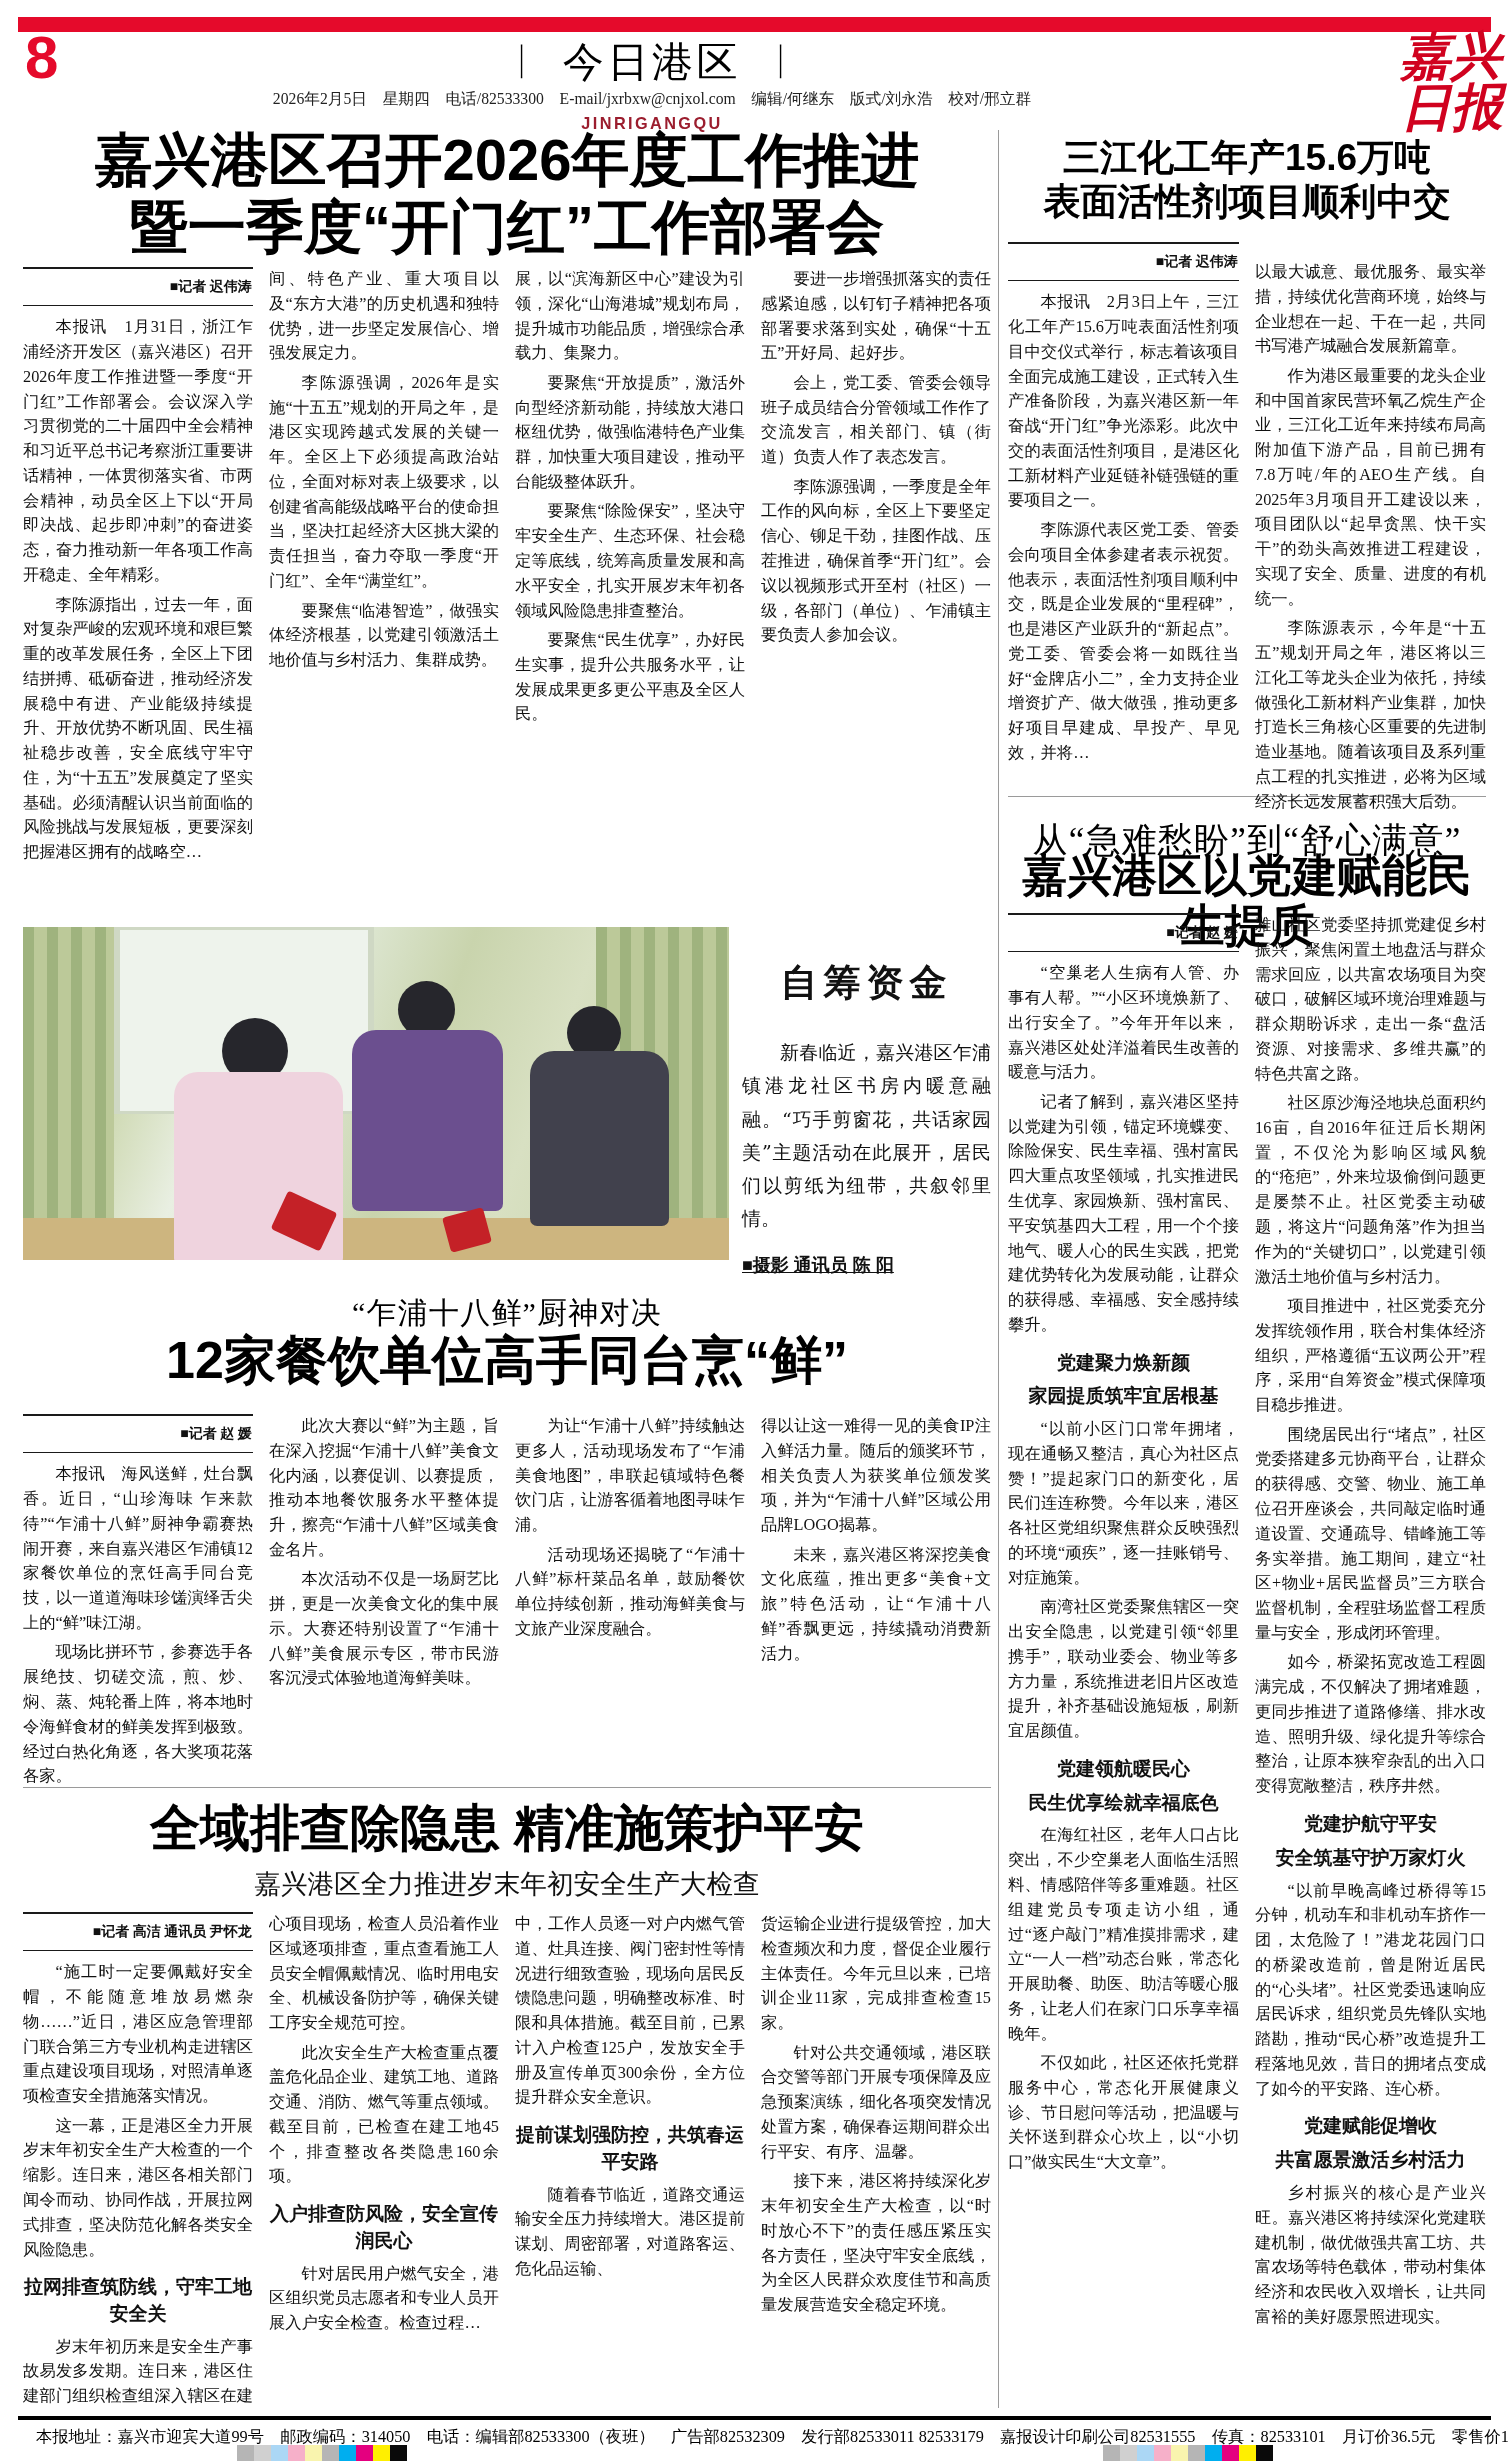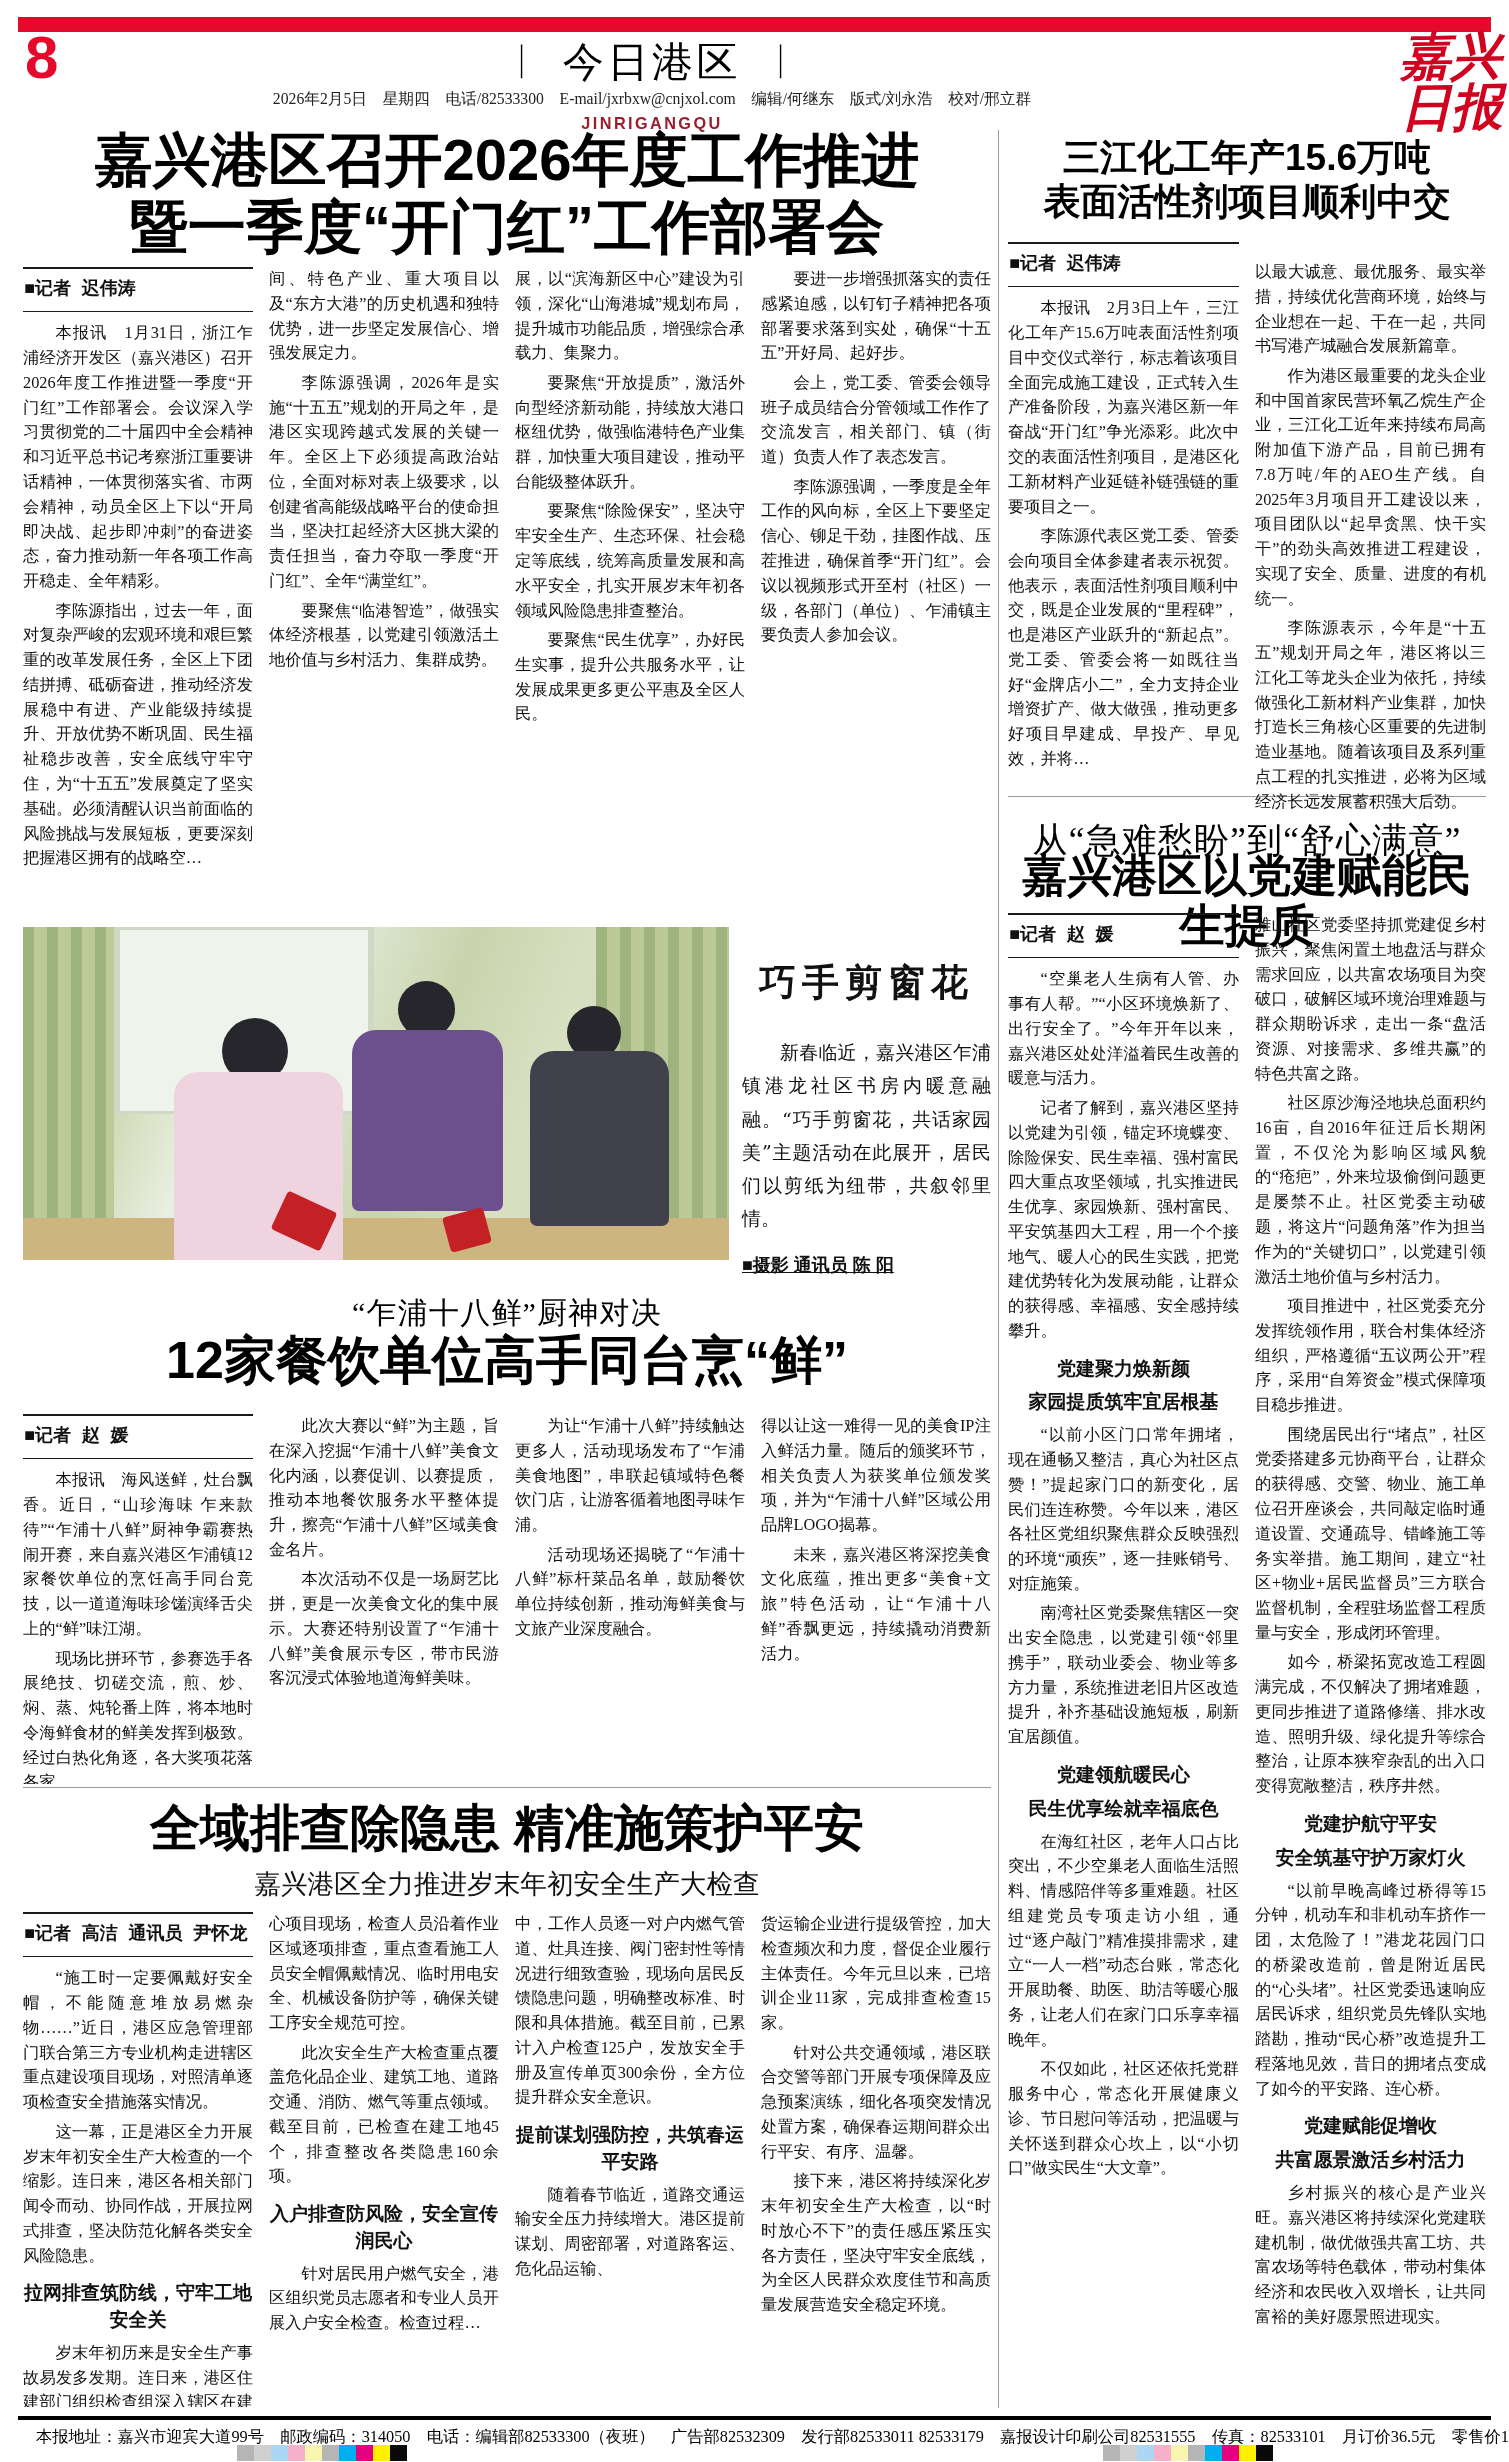--- a/index.html
+++ b/index.html
@@ -28,22 +28,22 @@
       color:#000;letter-spacing:1.2px;}
   .subtitle{position:absolute;text-align:center;font-family:"Liberation Sans",sans-serif;
       font-weight:400;color:#111;}
   
   .col{position:absolute;width:230px;font-size:16.3px;line-height:1.52;text-align:justify;
        overflow:hidden;}
   .rcol{width:231px;}
   .col p{margin:0 0 4.8px;text-indent:2em;}
   .col p.cont{text-indent:0;}
   .byline{border-top:2.4px solid #1a1a1a;border-bottom:1.2px solid #1a1a1a;padding:7.2px 1.2px;
-          margin:0 0 9.7px;font-family:Liberation Mono, monospace;font-weight:bold;
-          font-size:18px;text-indent:0;text-align:left;}
+          margin:0 0 9.7px;font-family:Liberation Serif, serif;font-weight:bold;
+          font-size:14px;text-indent:0;text-align:right;}
   .subhead{font-family:"Liberation Sans",sans-serif;font-weight:bold;font-size:19px;
            text-align:center;margin:12px 0 7.2px;line-height:1.4;}
   .subhead2{margin-top:0;}
   .vrule{position:absolute;width:0.6px;background:#9a9a9a;}
   .hrule{position:absolute;height:0.6px;background:#9a9a9a;}
   
   .photo{position:absolute;left:23px;top:927px;width:706px;height:333px;overflow:hidden;
          background:linear-gradient(110deg,#b9c79b 0%,#cdd8b0 18%,#e9efe2 30%,#dfe8d5 40%,#c9d4ad 55%,#d8e0c2 70%,#c2cf9f 100%);}
   .curtain{position:absolute;top:0;height:100%;width:91px;
            background:repeating-linear-gradient(90deg,#9fb37e 0 11px,#bcc999 11px 24px);}
@@ -163,21 +163,21 @@
     <div class="head" style="left:199px;top:91px;width:66px;height:66px;"></div>
     <div class="body-shape" style="left:151px;top:145px;width:169px;height:193px;background:#efd3de;"></div>
     <div class="head" style="left:375px;top:54px;width:57px;height:57px;"></div>
     <div class="body-shape" style="left:329px;top:103px;width:151px;height:181px;background:#6b4f8f;"></div>
     <div class="head" style="left:544px;top:79px;width:54px;height:54px;"></div>
     <div class="body-shape" style="left:507px;top:124px;width:139px;height:175px;background:#41414d;"></div>
     <div class="papercut" style="left:254px;bottom:18px;width:54px;height:42px;"></div>
     <div class="papercut" style="left:423px;bottom:12px;width:42px;height:36px;transform:rotate(-15deg);"></div>
   </div>
   <div class="caption-box">
-    <div class="caption-title">巧手剪窗花</div>
+    <div class="caption-title">自筹资金</div>
     <div class="caption-text">新春临近，嘉兴港区乍浦镇港龙社区书房内暖意融融。“巧手剪窗花，共话家园美”主题活动在此展开，居民们以剪纸为纽带，共叙邻里情。</div>
     <div class="caption-credit">■摄影 通讯员 陈 阳</div>
   </div>
 
   <div class="kicker" style="left:23px;top:1293px;width:968px;font-size:30px;">“乍浦十八鲜”厨神对决</div>
   <div class="hl" style="left:23px;top:1332px;width:968px;font-size:52px;">12家餐饮单位高手同台烹“鲜”</div>
   <div class="col" style="left:23px;top:1414px;height:370px;">
     <div class="byline">■记者 赵 媛</div>
     <p>本报讯　海风送鲜，灶台飘香。近日，“山珍海味 乍来款待”“乍浦十八鲜”厨神争霸赛热闹开赛，来自嘉兴港区乍浦镇12家餐饮单位的烹饪高手同台竞技，以一道道海味珍馐演绎舌尖上的“鲜”味江湖。</p>
     <p>现场比拼环节，参赛选手各展绝技、切磋交流，煎、炒、焖、蒸、炖轮番上阵，将本地时令海鲜食材的鲜美发挥到极致。经过白热化角逐，各大奖项花落各家。</p>

